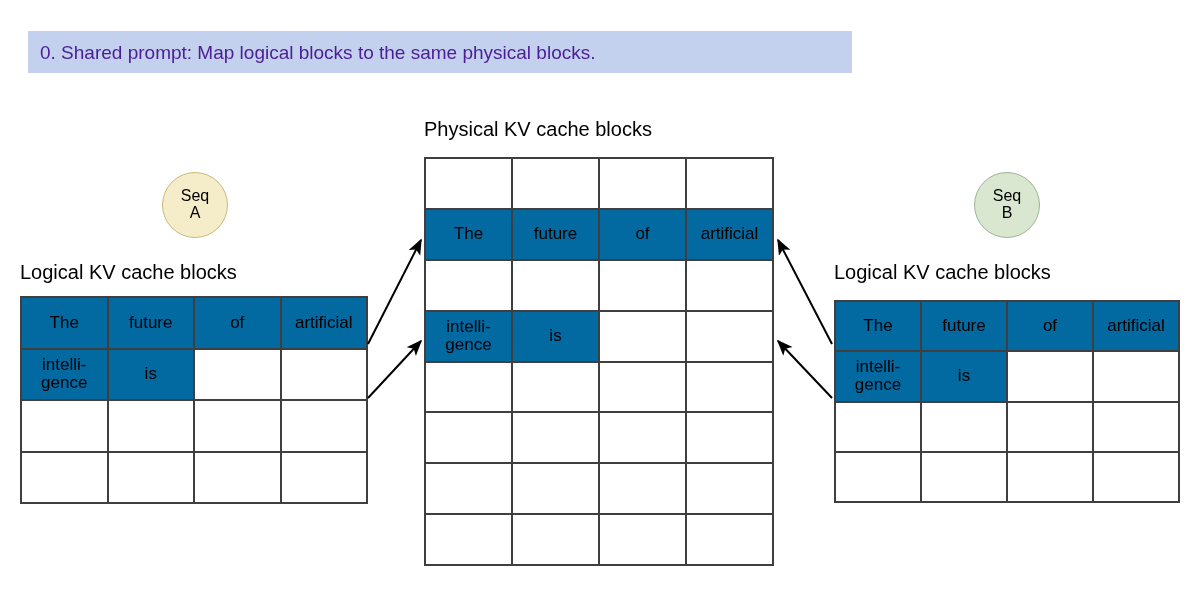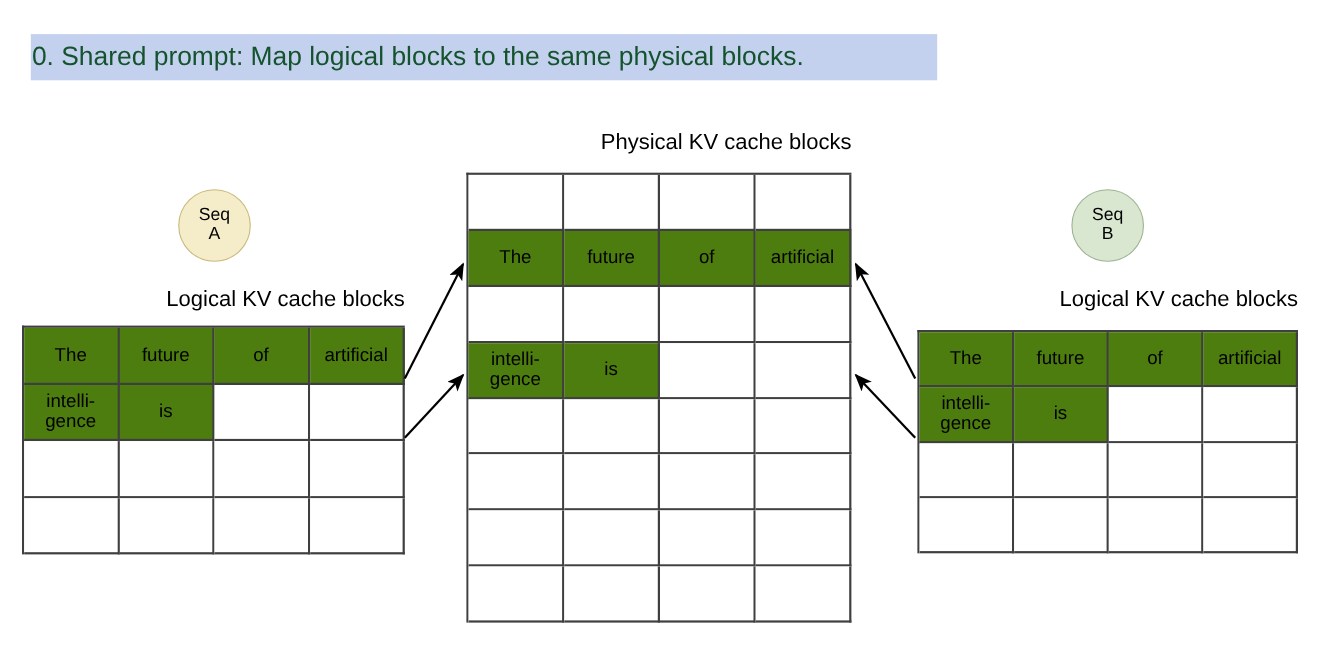--- a/index.html
+++ b/index.html
@@ -7,46 +7,46 @@
     width:1200px;height:591px;position:relative;
     background:#ffffff;
     font-family:"Liberation Sans","DejaVu Sans",sans-serif;
     color:#000;overflow:hidden;
   }
   .banner{
     position:absolute;left:28px;top:31px;width:824px;height:42px;
     background:#c3d1ee;display:flex;align-items:center;
   }
   .banner-text{
-    font-size:24px;line-height:1;padding-left:1px;color:#14532d;white-space:nowrap;
+    font-size:19px;line-height:1;padding-left:12px;color:#4c1d95;white-space:nowrap;
   }
   .circle{
     position:absolute;width:66px;height:66px;border-radius:50%;
     display:flex;flex-direction:column;align-items:center;justify-content:center;
     font-size:16px;line-height:1.05;box-sizing:border-box;
   }
   .circle.seq-a{left:162px;top:172px;background:#f5edc9;border:1.6px solid #c9b97a;}
   .circle.seq-b{left:974px;top:172px;background:#d9e7d1;border:1.6px solid #9fb392;}
   .caption{
-    position:absolute;font-size:20px;line-height:1;white-space:nowrap;text-align:right;
+    position:absolute;font-size:20px;line-height:1;white-space:nowrap;text-align:left;
   }
   .grid{
     position:absolute;box-sizing:border-box;
     border-top:2px solid #3f3f3f;border-left:2px solid #3f3f3f;
     display:grid;
   }
   .cell{
     box-sizing:border-box;
     border-right:2px solid #3f3f3f;border-bottom:2px solid #3f3f3f;
     display:flex;align-items:center;justify-content:center;
     font-size:17px;line-height:1.08;text-align:center;
     background:#ffffff;color:#000;padding:0 2px;
     overflow:hidden;
   }
-  .cell.filled{background:#4d7c0f;}
+  .cell.filled{background:#0369a1;}
   .cell .txt{display:block;}
   #grid-logical-a{left:20px;top:296px;width:348px;height:208px;
     grid-template-columns:repeat(4,1fr);grid-template-rows:repeat(4,1fr);}
   #grid-physical{left:424px;top:157px;width:350px;height:409px;
     grid-template-columns:repeat(4,1fr);grid-template-rows:repeat(8,1fr);}
   #grid-logical-b{left:834px;top:300px;width:346px;height:203px;
     grid-template-columns:repeat(4,1fr);grid-template-rows:repeat(4,1fr);}
   #caption-physical{left:424px;top:119px;width:350px;}
   #caption-logical-a{left:20px;top:262px;width:348px;}
   #caption-logical-b{left:834px;top:262px;width:346px;}

